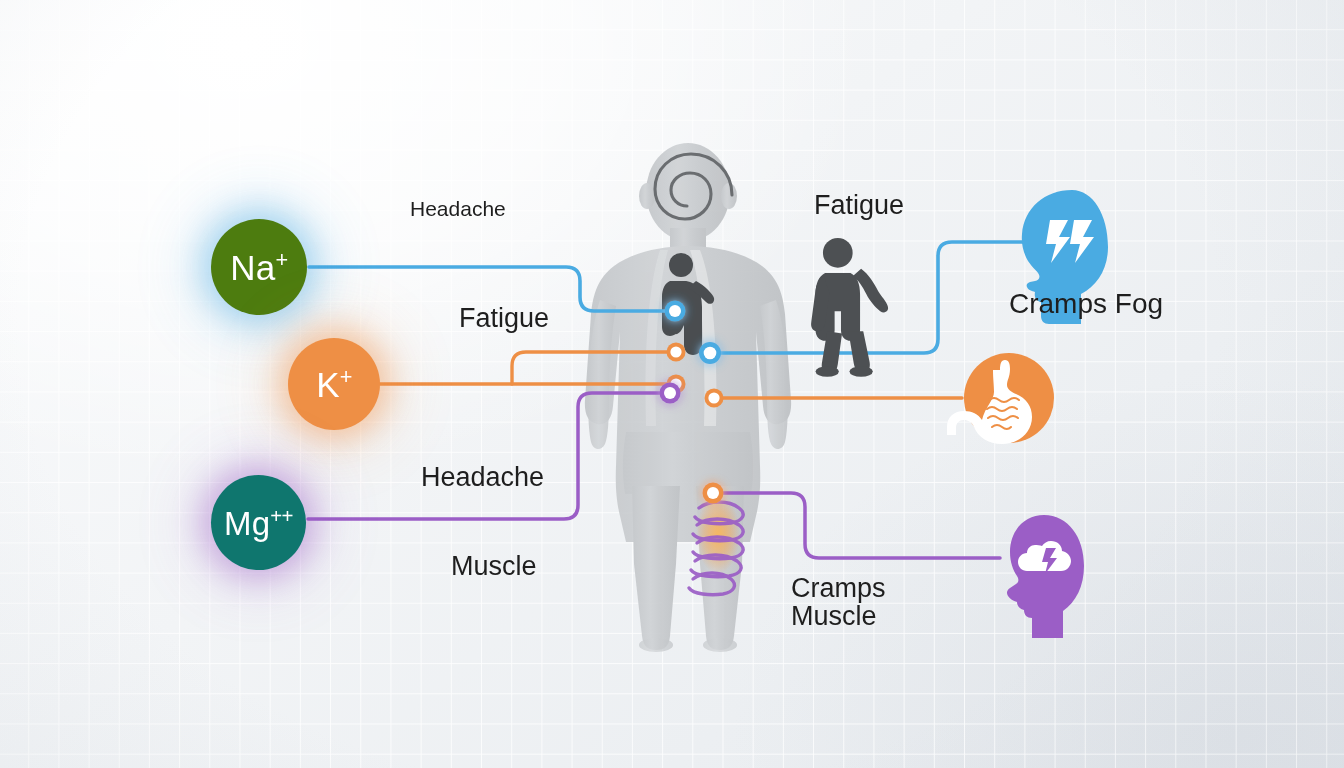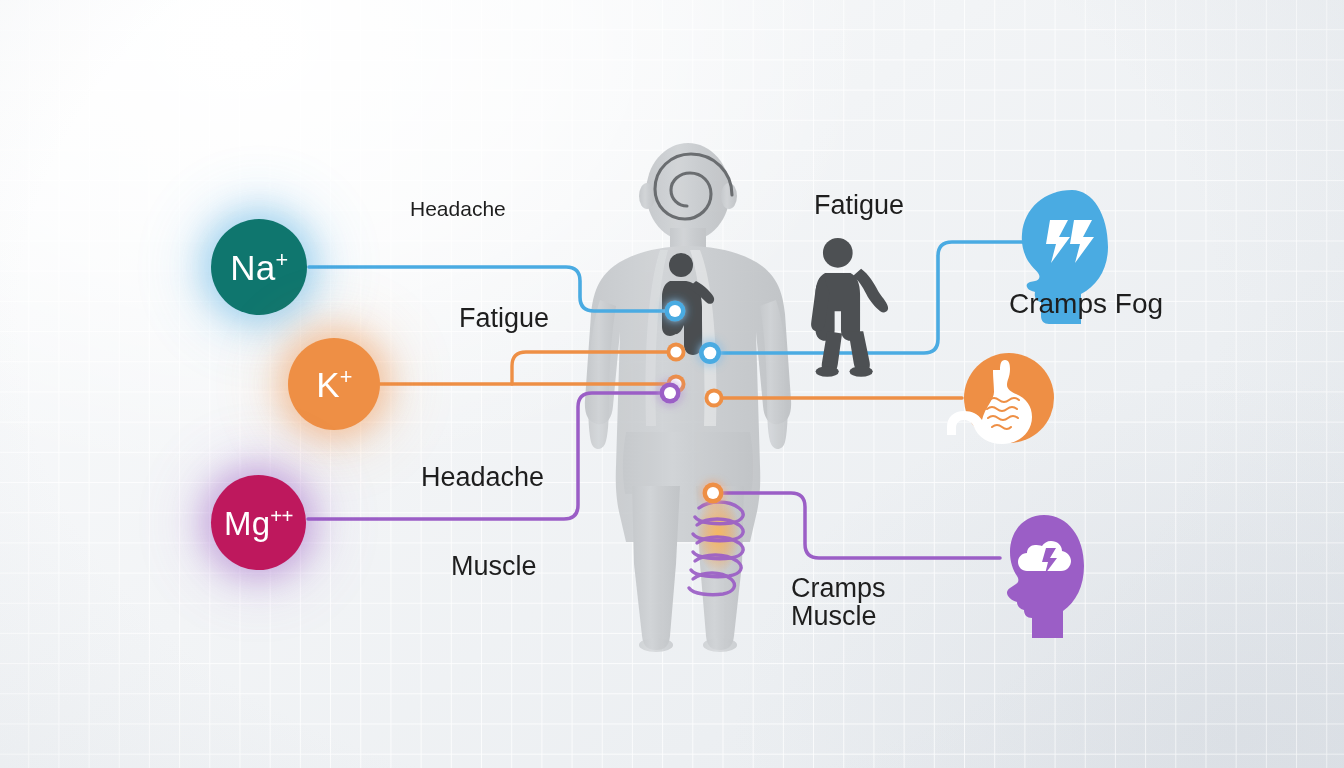--- a/index.html
+++ b/index.html
@@ -40,25 +40,25 @@
 
   
   .ion{
     position:absolute;border-radius:50%;z-index:5;
     display:flex;align-items:center;justify-content:center;
     color:#fff;font-weight:400;letter-spacing:.2px;
     user-select:none;
   }
   .ion .sym{display:block;line-height:1;white-space:nowrap;}
   .ion .sup{font-size:.62em;vertical-align:super;letter-spacing:-.5px;}
-  #ion-na{left:211px;top:219px;width:96px;height:96px;background:#0f766e;
+  #ion-na{left:211px;top:219px;width:96px;height:96px;background:#4d7c0f;
     box-shadow:0 0 30px 10px rgba(74,171,226,.38),0 0 60px 22px rgba(74,171,226,.16);font-size:35px;}
   #ion-k{left:288px;top:338px;width:92px;height:92px;background:#ee8f45;
     box-shadow:0 0 28px 10px rgba(238,143,69,.38),0 0 58px 22px rgba(238,143,69,.15);font-size:35px;}
-  #ion-mg{left:211px;top:475px;width:95px;height:95px;background:#be185d;
+  #ion-mg{left:211px;top:475px;width:95px;height:95px;background:#0f766e;
     box-shadow:0 0 28px 10px rgba(155,94,198,.38),0 0 58px 22px rgba(155,94,198,.15);font-size:33px;}
 
   
   .lbl{position:absolute;z-index:6;color:#1e1e1e;white-space:nowrap;user-select:none;}
   #lbl-headache{left:410px;top:197px;font-size:21px;}
   #lbl-fatigue-l{left:459px;top:303px;font-size:27px;}
   #lbl-potasium{left:421px;top:462px;font-size:27px;}
   #lbl-nausea{left:451px;top:551px;font-size:27px;}
   #lbl-fatigue-t{left:814px;top:190px;font-size:27px;}
   #lbl-brainfog{left:1009px;top:288px;font-size:28px;}

